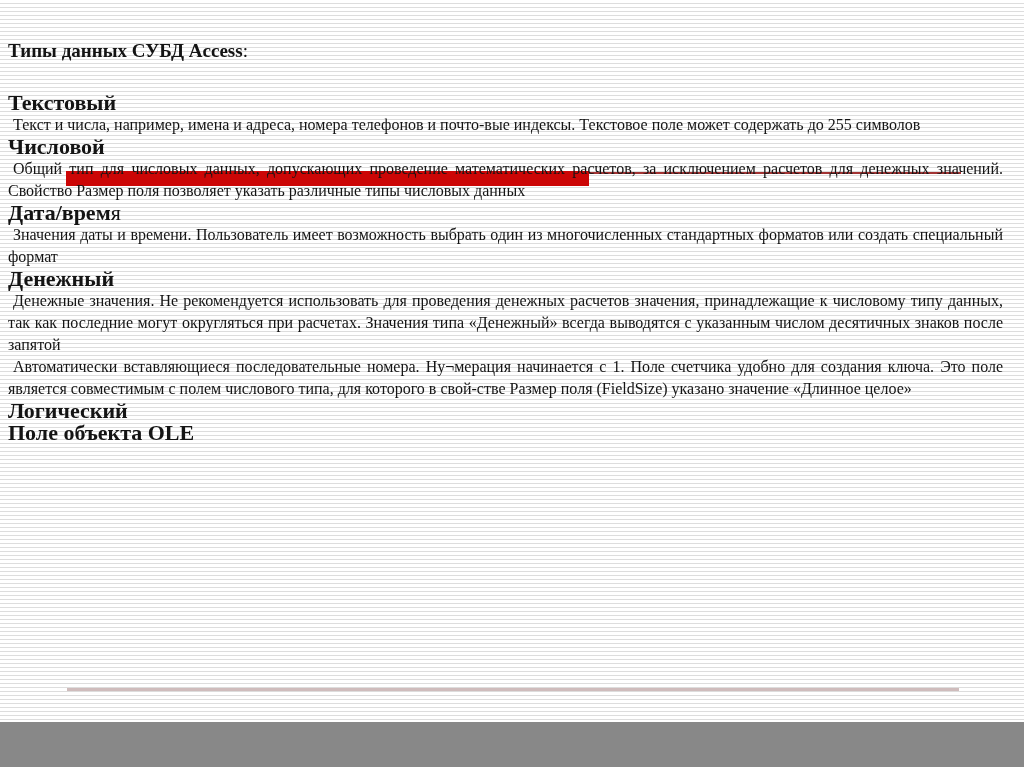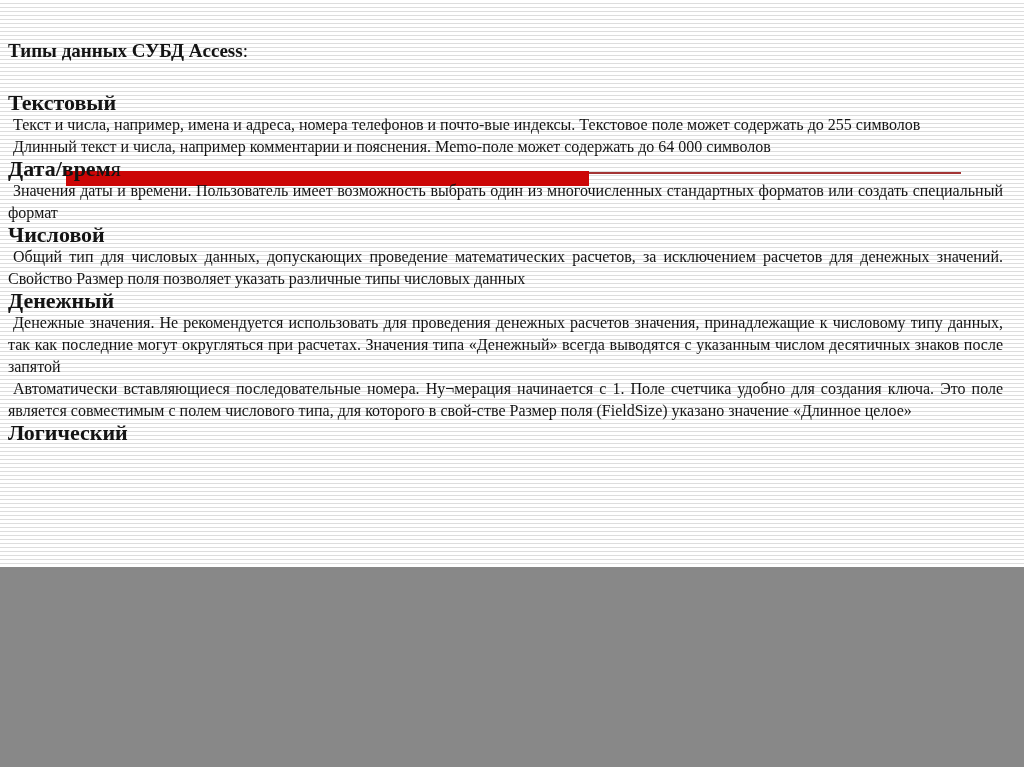--- a/index.html
+++ b/index.html
@@ -1,19 +1,19 @@
 <!DOCTYPE html>
 <html><head>
 <meta charset="utf-8">
 <style>
   html, body { margin: 0; padding: 0; background: #888; }
   .slide {
     position: relative;
     width: 1024px;
-    height: 567px;
+    height: 722px;
     margin: 0 auto;
     overflow: hidden;
     background: repeating-linear-gradient(180deg,
       #ffffff 0px, #ffffff 3px,
       #dddddd 3px, #dddddd 4px);
     font-family: "Liberation Serif", "DejaVu Serif", serif;
     color: #141414;
   }
   .content {
     position: absolute;
@@ -81,43 +81,43 @@
     <div class="slide-title"><span>Типы данных СУБД Access</span><span class="colon">:</span></div>
 
     <div class="title-gap"></div>
 
     <div class="item">
       <div class="item-heading"><span>Текстовый</span><span class="suffix"></span></div>
       <div class="item-body"> Текст и числа, например, имена и адреса, номера телефонов и почто-вые индексы. Текстовое поле может содержать до 255 символов</div>
     </div>
 
     <div class="item">
-      <div class="item-body"> Длинный текст и числа, например комментарии и пояснения. Memo-поле может содержать до 64 000 символов</div>
+    </div>
+
+    <div class="item">
+      <div class="item-heading"><span>Числовой</span><span class="suffix"></span></div>
+      <div class="item-body"> Общий тип для числовых данных, допускающих проведение математических расчетов, за исключением расчетов для денежных значений. Свойство Размер поля позволяет указать различные типы числовых данных</div>
     </div>
 
     <div class="item">
       <div class="item-heading"><span>Дата/врем</span><span class="suffix">я</span></div>
       <div class="item-body"> Значения даты и времени. Пользователь имеет возможность выбрать один из многочисленных стандартных форматов или создать специальный формат</div>
-    </div>
-
-    <div class="item">
-      <div class="item-heading"><span>Числовой</span><span class="suffix"></span></div>
-      <div class="item-body"> Общий тип для числовых данных, допускающих проведение математических расчетов, за исключением расчетов для денежных значений. Свойство Размер поля позволяет указать различные типы числовых данных</div>
     </div>
 
     <div class="item">
       <div class="item-heading"><span>Денежный</span><span class="suffix"></span></div>
       <div class="item-body"> Денежные значения. Не рекомендуется использовать для проведения денежных расчетов значения, принадлежащие к числовому типу данных, так как последние могут округляться при расчетах. Значения типа «Денежный» всегда выводятся с указанным числом десятичных знаков после запятой</div>
     </div>
 
     <div class="item">
       <div class="item-body"> Автоматически вставляющиеся последовательные номера. Ну¬мерация начинается с 1. Поле счетчика удобно для создания ключа. Это поле является совместимым с полем числового типа, для которого в свой-стве Размер поля (FieldSize) указано значение «Длинное целое»</div>
     </div>
 
     <div class="item">
       <div class="item-heading"><span>Логический</span><span class="suffix"></span></div>
     </div>
 
     <div class="item">
+      <div class="item-heading"><span>Поле объекта OLE</span><span class="suffix"></span></div>
     </div>
 
   </div>
 </div>
 
 </body></html>

